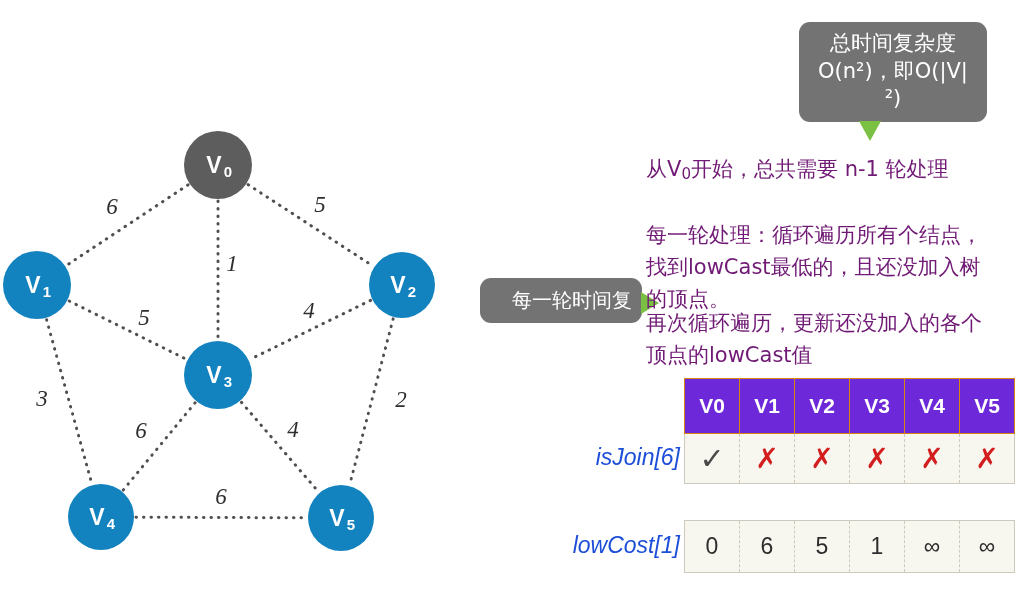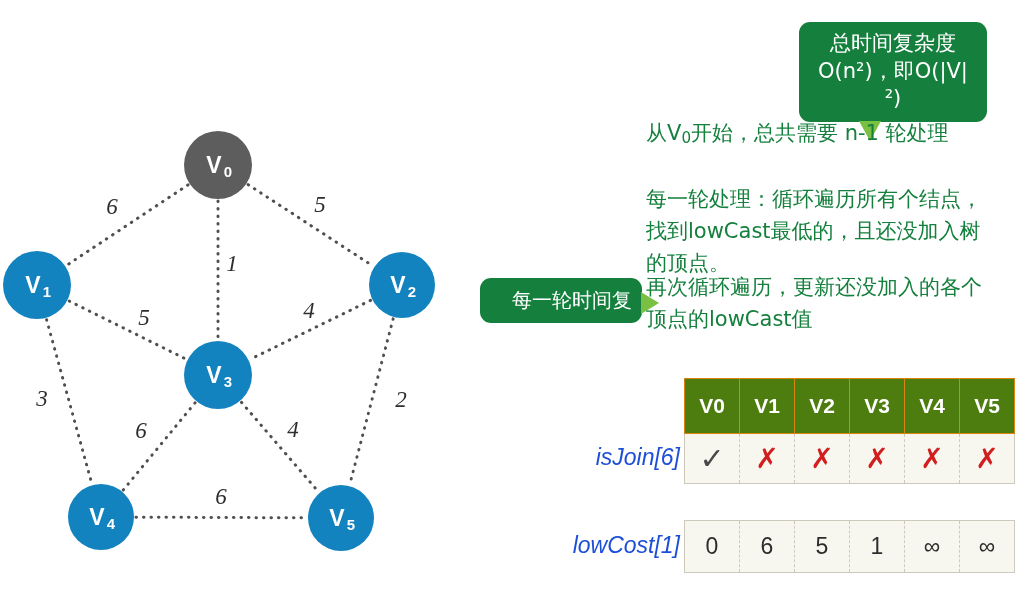--- a/index.html
+++ b/index.html
@@ -45,21 +45,21 @@
   
   #right-panel {
     position: absolute;
     left: 470px; top: 0;
     width: 559px; height: 599px;
   }
 
   
   .callout {
     position: absolute;
-    background: #15803d;
+    background: #737373;
     color: #ffffff;
     border-radius: 11px;
     text-align: center;
     font-size: 21px;
     line-height: 1.32;
     padding: 8px 14px 9px 14px;
     font-family: "DejaVu Sans", "Liberation Sans", sans-serif;
   }
   #callout-total {
     left: 329px; top: 22px;
@@ -88,21 +88,22 @@
     border-bottom: 11px solid transparent;
     border-left: 18px solid #7ac143;
   }
 
   
   .body-text {
     position: absolute;
     font-family: "DejaVu Sans", "Liberation Sans", sans-serif;
     font-size: 21px;
     line-height: 1.52;
-    color: #15803d;
+    color: #701a75;
+    margin-top: 36px;
   }
   #para-1 { left: 176px; top: 118px; width: 372px; }
   #para-2 { left: 176px; top: 184px; width: 352px; }
   #para-3 { left: 176px; top: 272px; width: 352px; }
   .sub { font-size: 0.72em; vertical-align: -0.18em; }
 
   
   .row-label {
     position: absolute;
     font-family: "Liberation Sans", "DejaVu Sans", sans-serif;
@@ -122,21 +123,21 @@
   }
   table.grid td, table.grid th {
     width: 55px;
     border: 1px solid #c9c6bb;
     text-align: center;
     padding: 0;
   }
   #isjoin-table { left: 214px; top: 378px; }
   #isjoin-table th {
     height: 55px;
-    background: #4d7c0f;
+    background: #6d28d9;
     color: #ffffff;
     font-weight: bold;
     font-size: 21px;
     border-color: #d8860f;
   }
   #isjoin-table td {
     height: 50px;
     background: #f8f7ef;
     border-style: dashed;
     border-color: #cdcabd;

